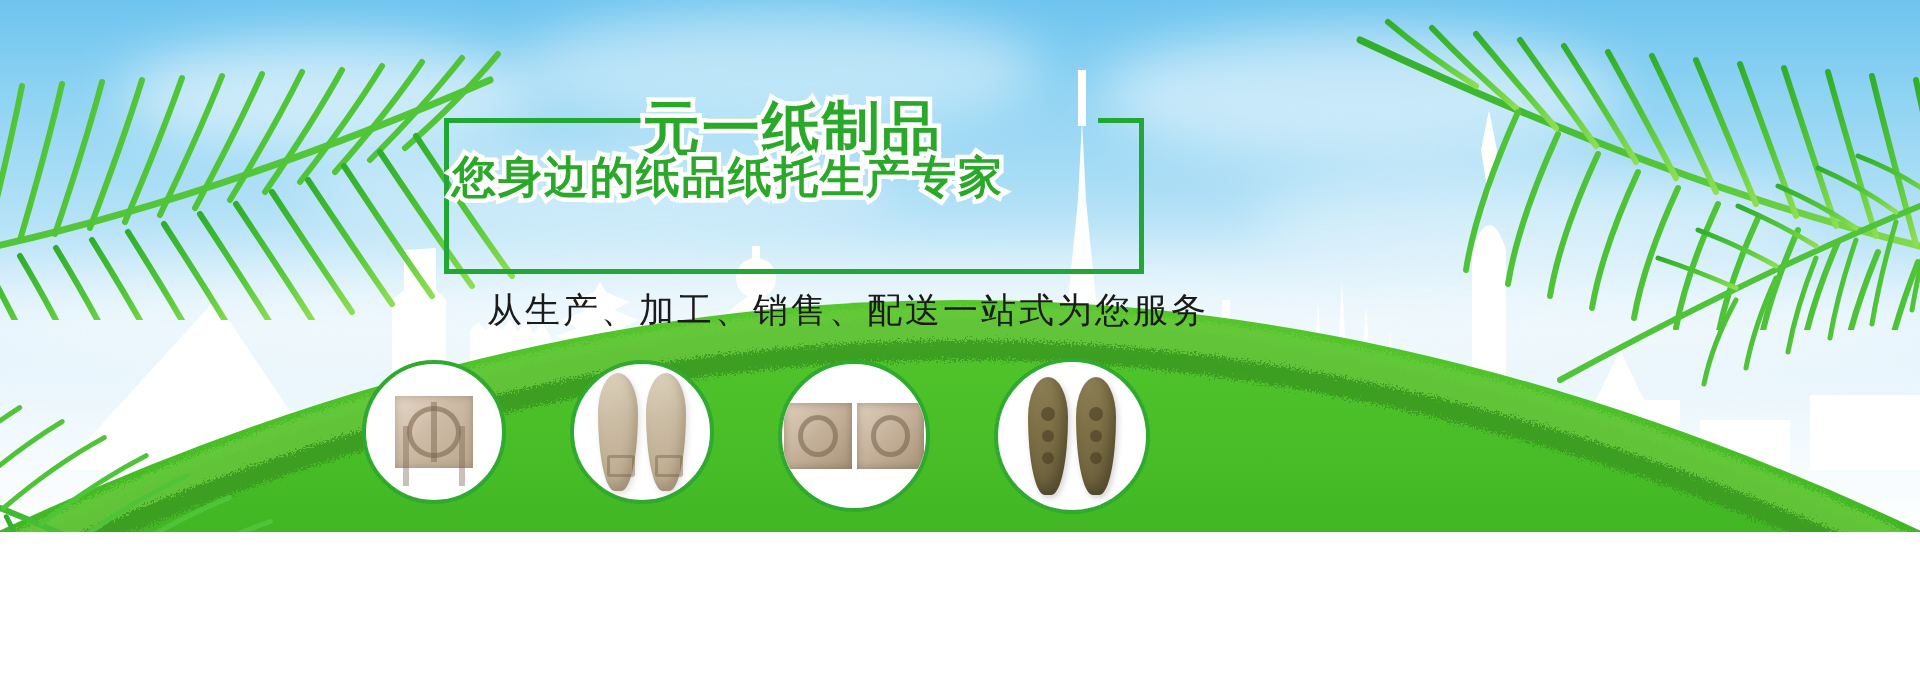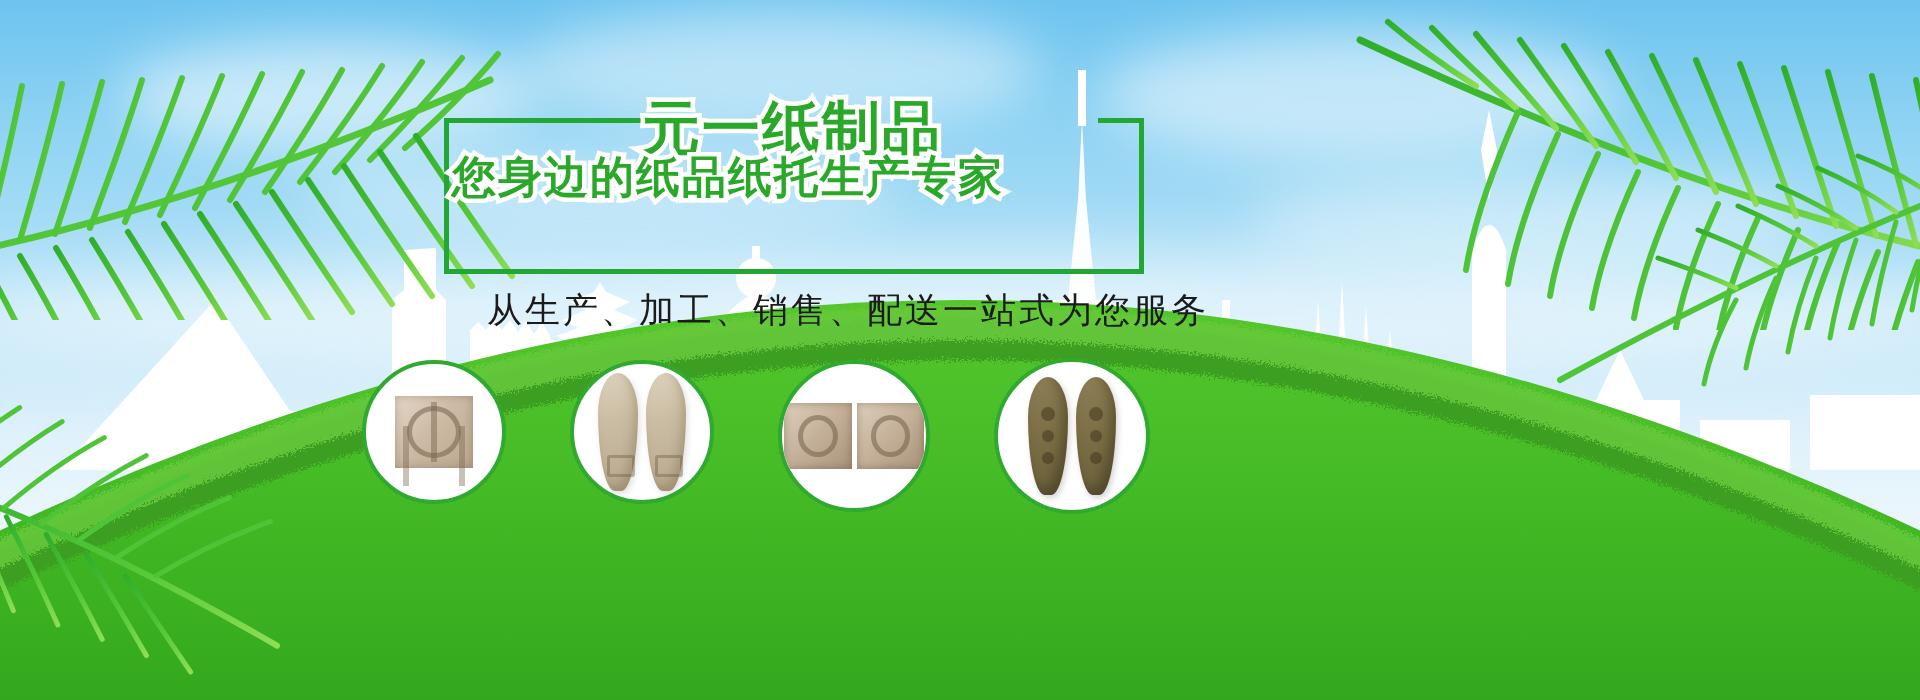--- a/index.html
+++ b/index.html
@@ -1,20 +1,20 @@
 <!DOCTYPE html>
 <html><head>
 <meta charset="utf-8">
 <style>
   html,body{margin:0;padding:0;background:#fff;}
   body{font-family:"Liberation Sans","DejaVu Sans",sans-serif;}
 
   #banner{
     position:relative;
-    width:1920px;height:700px;
+    width:1920px;height:532px;
     overflow:hidden;
     
     background:linear-gradient(180deg,#6ec4ef 0%,#8fd3f3 18%,#b6e2f7 42%,#dff1fb 62%,#eef8fd 78%,#ffffff 100%);
   }
 
   
   .cloud{position:absolute;border-radius:50%;background:#ffffff;filter:blur(26px);pointer-events:none;}
   .cloudband{position:absolute;background:#ffffff;filter:blur(30px);border-radius:50%;}
 
   

